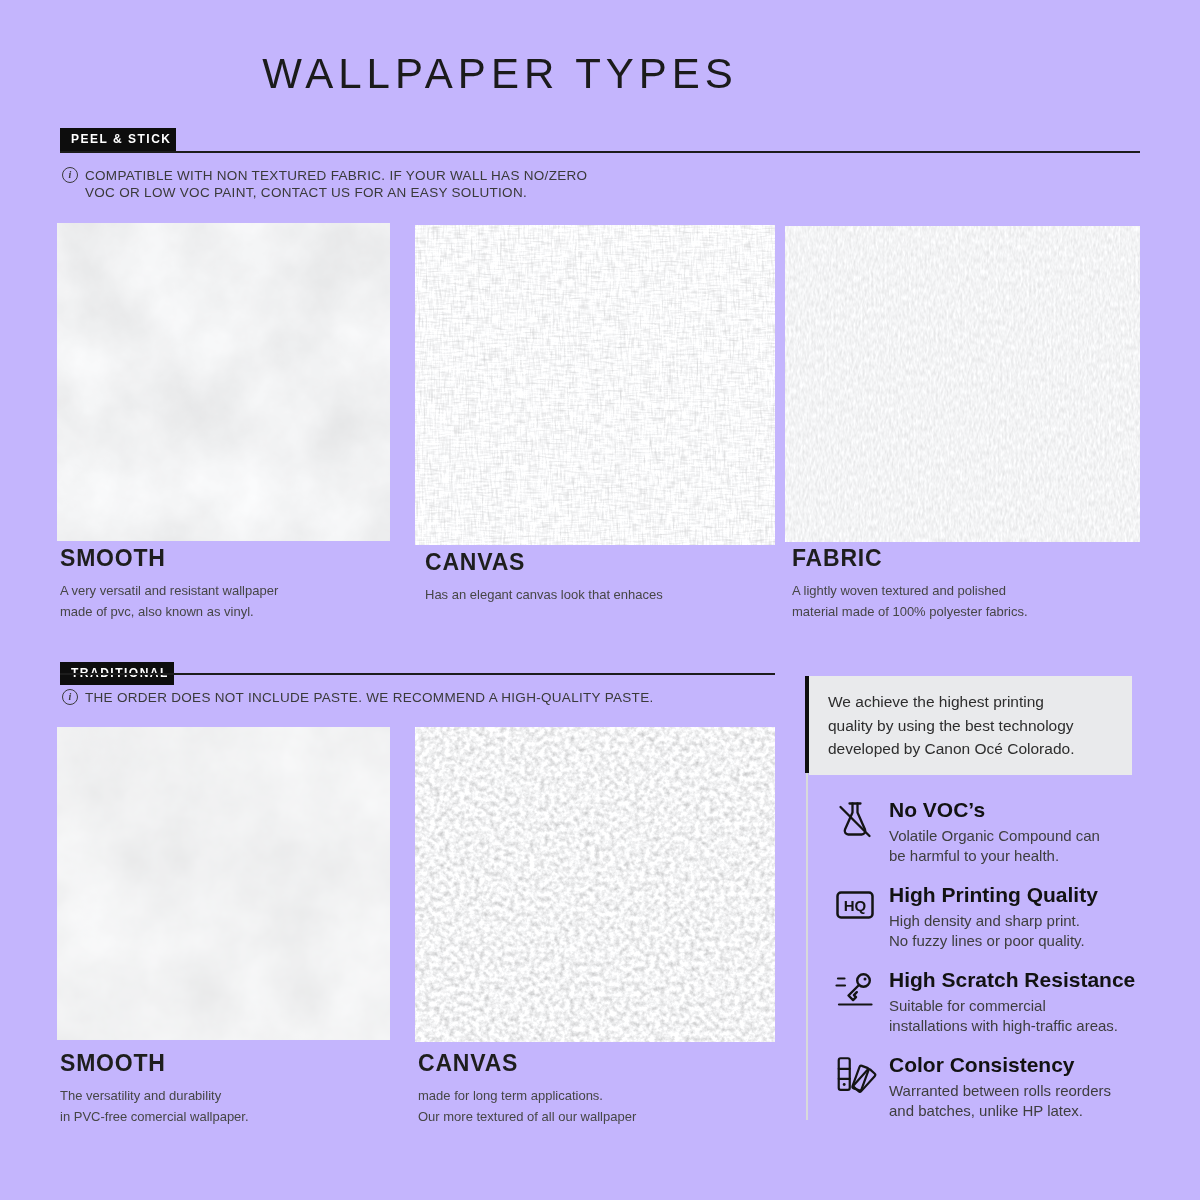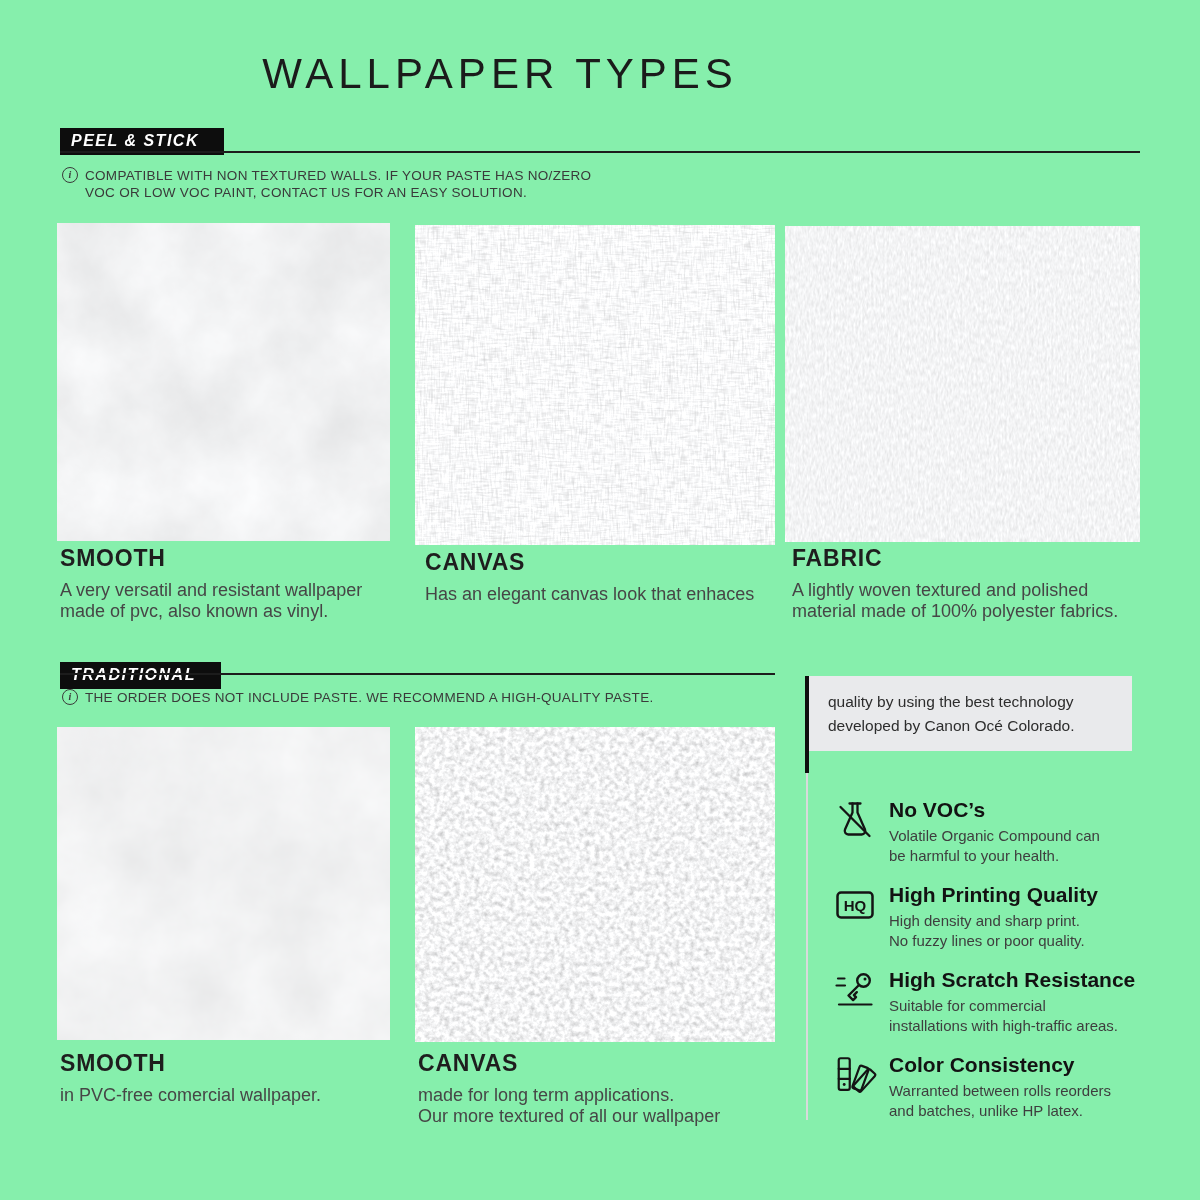--- a/index.html
+++ b/index.html
@@ -1,36 +1,36 @@
 <!DOCTYPE html>
 <html><head>
 <meta charset="utf-8">
 <style>
   html,body{margin:0;padding:0;background:#ffffff;}
-  .page{position:relative;width:1200px;height:1200px;background:#86efac;overflow:hidden;
+  .page{position:relative;width:1200px;height:1200px;background:#c4b5fd;overflow:hidden;
         font-family:"Liberation Sans","DejaVu Sans",sans-serif;color:#1c1c1c;}
   .abs{position:absolute;}
   .page-title{left:60px;top:50px;width:880px;text-align:center;font-size:42px;font-weight:500;
               letter-spacing:5px;color:#1b1b1b;white-space:nowrap;}
-  .badge{background:#0d0d0d;color:#ffffff;font-size:16px;font-weight:700;letter-spacing:1.5px;
-         padding:4px 25px 5px 11px;display:inline-block;z-index:2;font-style:italic;}
+  .badge{background:#0d0d0d;color:#ffffff;font-size:12px;font-weight:700;letter-spacing:1.5px;
+         padding:4px 5px 5px 11px;display:inline-block;z-index:2;}
   .rule{background:#1c1c1c;height:2px;}
   .note{display:flex;gap:7px;font-size:13.5px;font-weight:500;letter-spacing:0.3px;color:#3a3a3a;
         line-height:17px;}
   .note .info-i{flex:0 0 auto;width:14px;height:14px;margin-top:0px;border:1.4px solid #3a3a3a;
         border-radius:50%;font-size:10px;line-height:13px;text-align:center;font-weight:600;
         font-family:"Liberation Serif","DejaVu Serif",serif;font-style:italic;}
   .swatch{overflow:hidden;}
   .swatch svg{position:absolute;left:0;top:0;width:100%;height:100%;display:block;}
   .sw-smooth{background:linear-gradient(125deg,#f0f1f1 0%,#f6f7f7 45%,#edefef 100%);}
   .sw-canvas{background:#eceeee;}
   .sw-fabric{background:#f2f3f3;}
   .sw-coarse{background:#eff0f0;}
   .cap .cap-title{font-size:23px;font-weight:600;letter-spacing:0.8px;color:#1e1e1e;margin-bottom:8px;}
-  .cap .cap-line{font-size:18px;line-height:21px;color:#464646;}
+  .cap .cap-line{font-size:13px;line-height:21px;color:#464646;}
   .graybox{background:#e9eaec;padding:14px 14px 14px 19px;font-size:15.5px;line-height:23.5px;color:#2d2d2d;}
   .vline-light{background:#d8dadb;}
   .vline-black{background:#0e0e0e;}
   .feature-title{font-size:21px;font-weight:700;color:#121212;margin-bottom:4px;}
   .feature-line{font-size:15px;line-height:20px;color:#3e3e3e;}
   .icon-box{width:44px;height:44px;}
   .icon-box svg{display:block;}
 </style>
 </head>
 <body>
@@ -98,21 +98,21 @@
   <div class="abs page-title">WALLPAPER TYPES</div>
 
   <div class="abs" style="left:60px;top:128px;">
     <span class="badge">PEEL &amp; STICK</span>
   </div>
   <div class="abs rule" style="left:60px;top:151px;width:1080px;"></div>
 
   <div class="abs note" style="left:62px;top:167px;">
     <span class="info-i">i</span>
     <span>
-      <div>COMPATIBLE WITH NON TEXTURED WALLS. IF YOUR PASTE HAS NO/ZERO</div>
+      <div>COMPATIBLE WITH NON TEXTURED FABRIC. IF YOUR WALL HAS NO/ZERO</div>
       <div>VOC OR LOW VOC PAINT, CONTACT US FOR AN EASY SOLUTION.</div>
     </span>
   </div>
 
   <div class="abs swatch sw-smooth" style="left:57px;top:223px;width:333px;height:318px;">
     <svg preserveAspectRatio="none">
         <rect width="100%" height="100%" filter="url(#f-smooth)"></rect>
       </svg>
   </div>
   <div class="abs swatch sw-canvas" style="left:415px;top:225px;width:360px;height:320px;">
@@ -159,31 +159,33 @@
       </svg>
   </div>
   <div class="abs swatch sw-coarse" style="left:415px;top:727px;width:360px;height:315px;">
     <svg preserveAspectRatio="none">
         <rect width="100%" height="100%" filter="url(#f-canvas-coarse)"></rect>
       </svg>
   </div>
 
   <div class="abs cap" style="left:60px;top:1050px;width:330px;">
     <div class="cap-title">SMOOTH</div>
+    <div class="cap-line">The versatility and durability</div>
     <div class="cap-line">in PVC-free comercial wallpaper.</div>
   </div>
   <div class="abs cap" style="left:418px;top:1050px;width:350px;">
     <div class="cap-title">CANVAS</div>
     <div class="cap-line">made for long term applications.</div>
     <div class="cap-line">Our more textured of all our wallpaper</div>
   </div>
 
   <div class="abs vline-light" style="left:806px;top:676px;width:2px;height:444px;"></div>
   <div class="abs vline-black" style="left:805px;top:676px;width:4px;height:97px;"></div>
   <div class="abs graybox" style="left:809px;top:676px;width:290px;">
+    <div>We achieve the highest printing</div>
     <div>quality by using the best technology</div>
     <div>developed by Canon Océ Colorado.</div>
   </div>
 
   <div class="abs icon-box" style="left:833px;top:798px;">
     <svg viewBox="0 0 44 44" fill="none" stroke="#141414" stroke-width="2.3" stroke-linecap="round" stroke-linejoin="round">
       <path d="M16.5 5.5 h11"></path>
       <path d="M19.5 5.5 v9 L12 31.5 a3.6 3.6 0 0 0 3.3 5 h13.4 a3.6 3.6 0 0 0 3.3 -5 L24.5 14.5 v-9"></path>
       <path d="M7.5 9 L36.5 38"></path>
     </svg>

